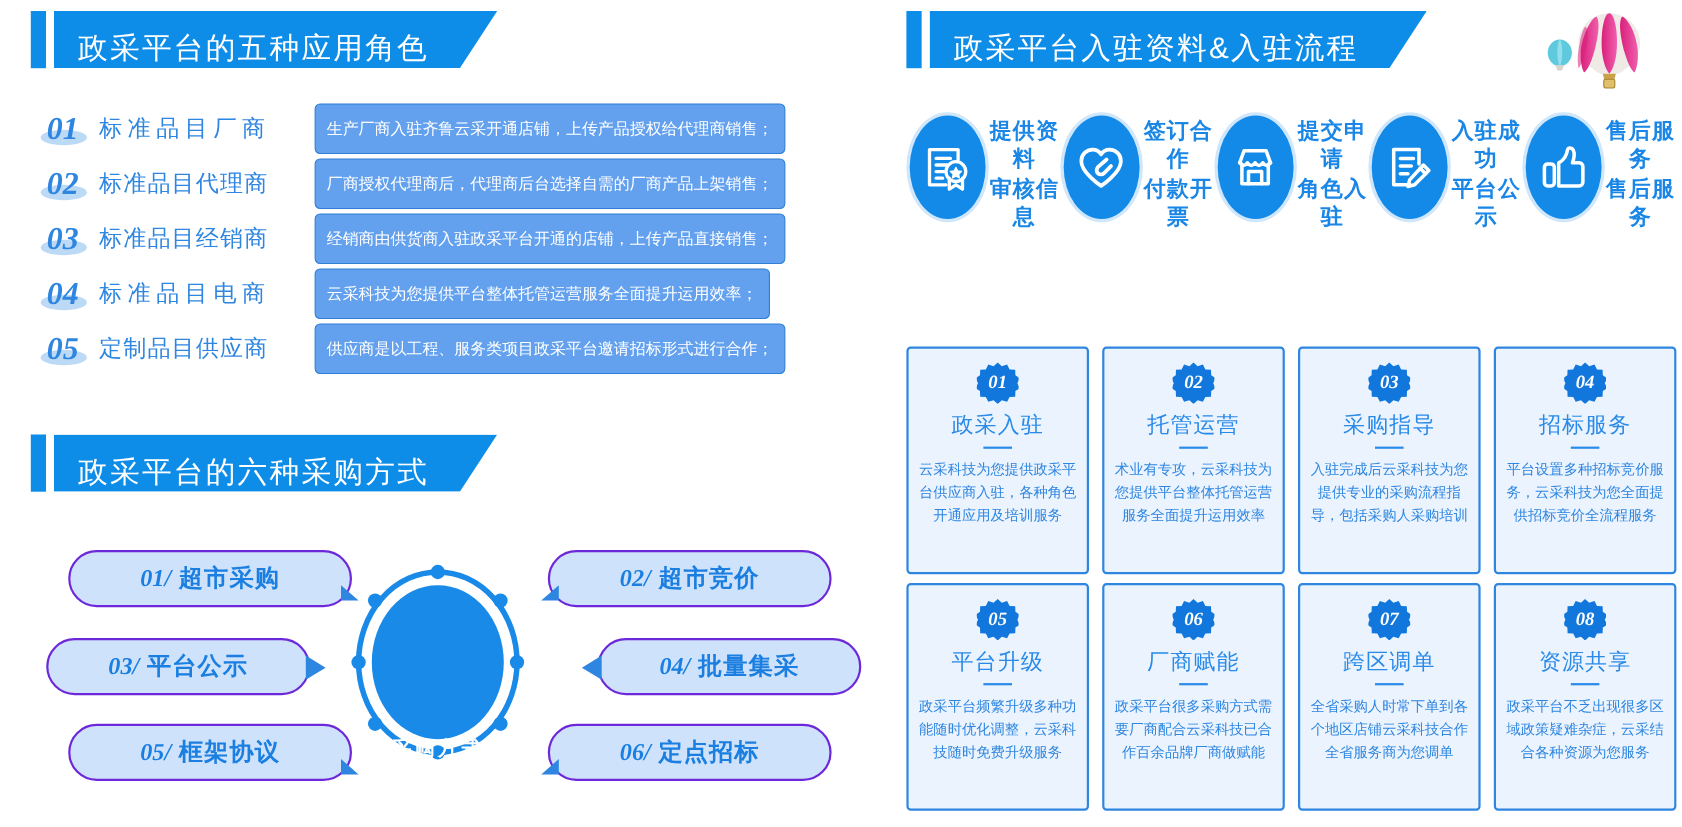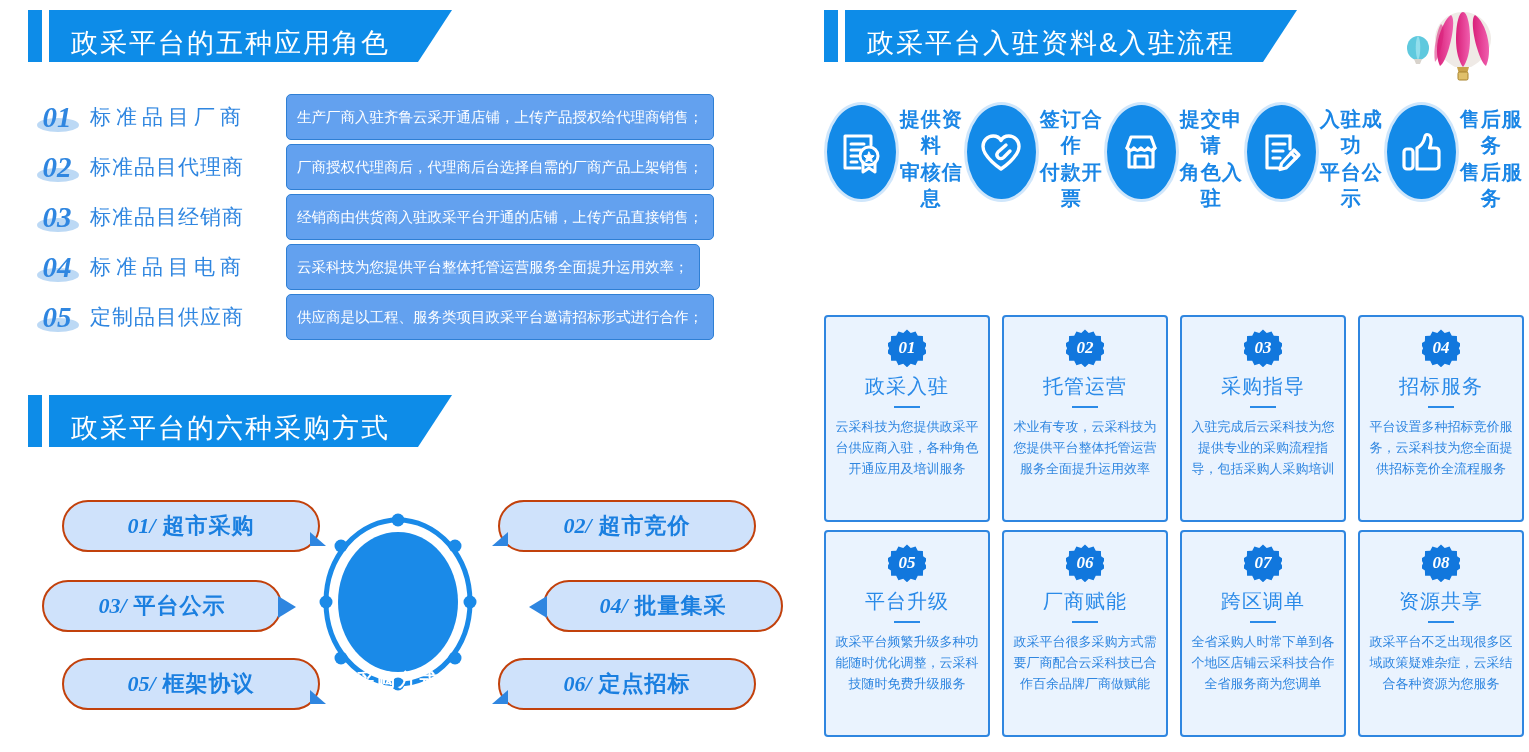--- a/index.html
+++ b/index.html
@@ -11,21 +11,21 @@
   }
   .page { position: relative; width: 1529px; height: 752px; }
 
   
   .banner { position: absolute; display: flex; align-items: stretch; height: 52px; }
   .banner-tab {
     width: 14px; background: #0d8ce8; flex: 0 0 auto;
   }
   .banner-gap { width: 7px; flex: 0 0 auto; background: #fff; }
   .banner-body {
-    position: relative; background: #0d8ce8; display: flex; 
+    position: relative; background: #0d8ce8; display: flex; align-items: center;
     padding: 15px 62px 0 22px;
     clip-path: polygon(0 0, 100% 0, calc(100% - 34px) 100%, 0 100%);
   }
   .banner-title {
     color: #ffffff; font-size: 27px; letter-spacing: 2px; white-space: nowrap;
     font-weight: 400;
   }
 
   
   .roles { position: absolute; left: 28px; top: 92px; width: 760px; }
@@ -53,21 +53,21 @@
   .role-desc {
     background: #63a1ef; border: 1px solid #2f7fd4; border-radius: 5px;
     color: #ffffff; font-size: 14.5px; padding: 22px 10px; white-space: nowrap;
     height: 30px; display: flex; align-items: center;
   }
 
   
   .methods { position: absolute; left: 0; top: 470px; width: 790px; height: 260px; }
   .pill {
     position: absolute; height: 52px; min-width: 240px;
-    background: #cfe2fb; border: 2px solid #c2410c; border-radius: 28px;
+    background: #cfe2fb; border: 2px solid #6d28d9; border-radius: 28px;
     display: flex; align-items: center; justify-content: center;
     color: #1a7fe0; font-size: 22px; font-weight: 700; white-space: nowrap;
     padding: 0 26px;
   }
   .pill .label { letter-spacing: 1px; }
   .pill .sep { margin-right: 7px; font-family: "Liberation Serif", serif; font-style: italic; }
   .pill::after {
     content: ""; position: absolute; width: 0; height: 0;
   }
   

